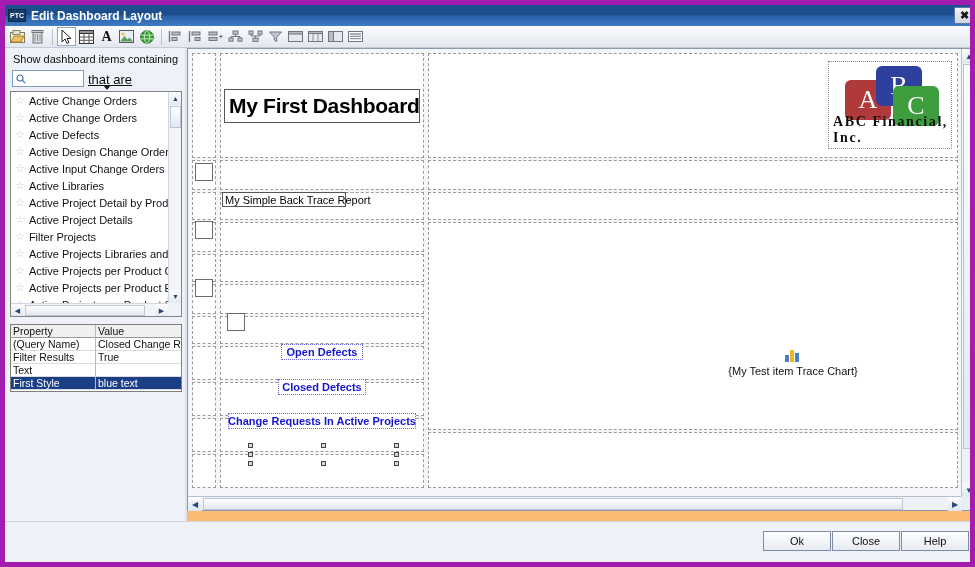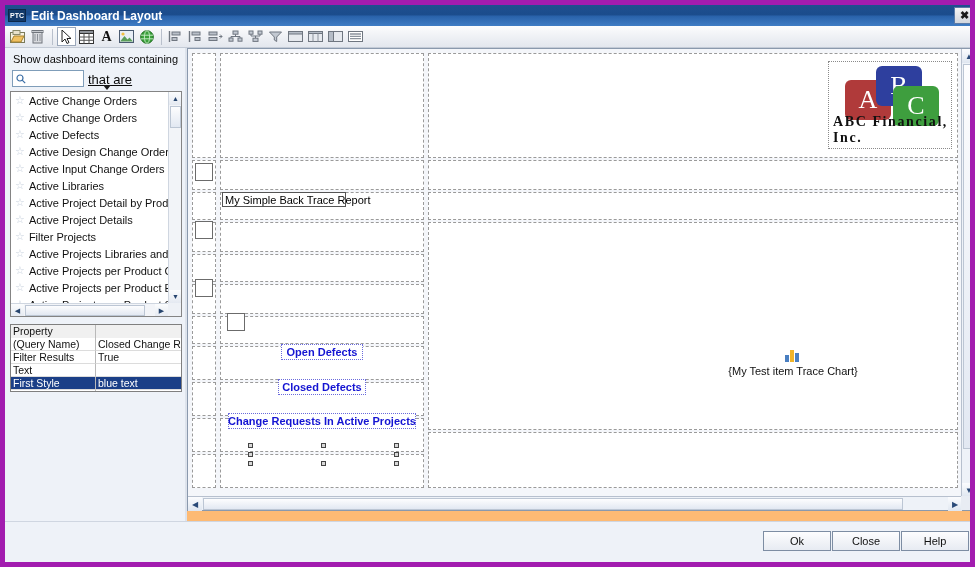--- a/index.html
+++ b/index.html
@@ -153,21 +153,21 @@
   }
 
   
   #propgrid {
     position: absolute; left: 5px; top: 276px;
     width: 172px; height: 68px;
     border: 1px solid #7f7f7f; background: #fff;
     overflow: hidden;
   }
   .pg-row { display: flex; height: 13px; font-size: 10.5px; }
-  .pg-head { background: #f0f0f0; font-weight: normal; color: #111; flex-direction: column; }
+  .pg-head { background: #f0f0f0; font-weight: normal; color: #111; }
   .pg-head .pg-c { border-bottom: 1px solid #9a9a9a; }
   .pg-c {
     border-right: 1px solid #b9b9b9;
     border-bottom: 1px solid #dcdcdc;
     padding: 0 2px;
     overflow: hidden; white-space: nowrap;
     line-height: 13px;
     color: #111;
   }
   .pg-c.k { width: 85px; flex: 0 0 85px; }
@@ -586,20 +586,21 @@
         <div class="cell" style="left:32px; top:333px; width:204px; height:34px;"></div>
         <div class="cell" style="left:32px; top:369px; width:204px; height:34px;"></div>
         <div class="cell" style="left:32px; top:405px; width:204px; height:34px;"></div>
 
         <div class="cell" style="left:240px; top:4px;   width:530px; height:105px;"></div>
         <div class="cell" style="left:240px; top:111px; width:530px; height:30px;"></div>
         <div class="cell" style="left:240px; top:143px; width:530px; height:28px;"></div>
         <div class="cell" style="left:240px; top:173px; width:530px; height:208px;"></div>
         <div class="cell" style="left:240px; top:383px; width:530px; height:56px;"></div>
 
+        <div class="item bigtitle" style="left:36px; top:40px; width:196px; height:34px;">My First Dashboard</div>
 
         <div class="item" style="left:34px; top:143px; width:124px; height:15px;">My Simple Back Trace Report</div>
 
         <div class="item emptybox" style="left:7px;  top:114px; width:18px; height:18px;"></div>
         <div class="item emptybox" style="left:7px;  top:172px; width:18px; height:18px;"></div>
         <div class="item emptybox" style="left:7px;  top:230px; width:18px; height:18px;"></div>
         <div class="item emptybox" style="left:39px; top:264px; width:18px; height:18px;"></div>
 
         <div class="item bluetext" style="left:93px; top:295px; width:82px; height:16px;">Open Defects</div>
         <div class="item bluetext" style="left:90px; top:330px; width:88px; height:16px;">Closed Defects</div>

